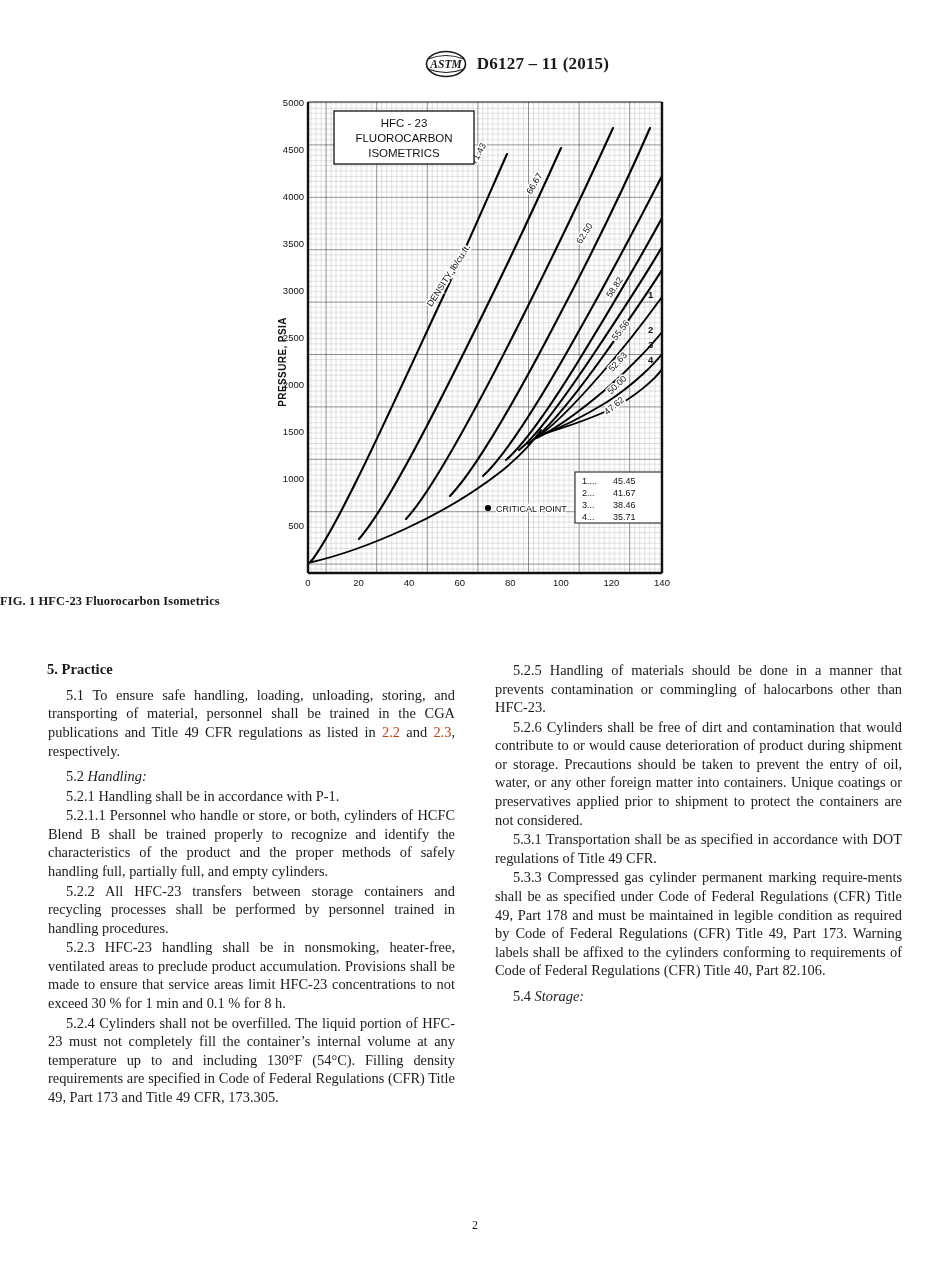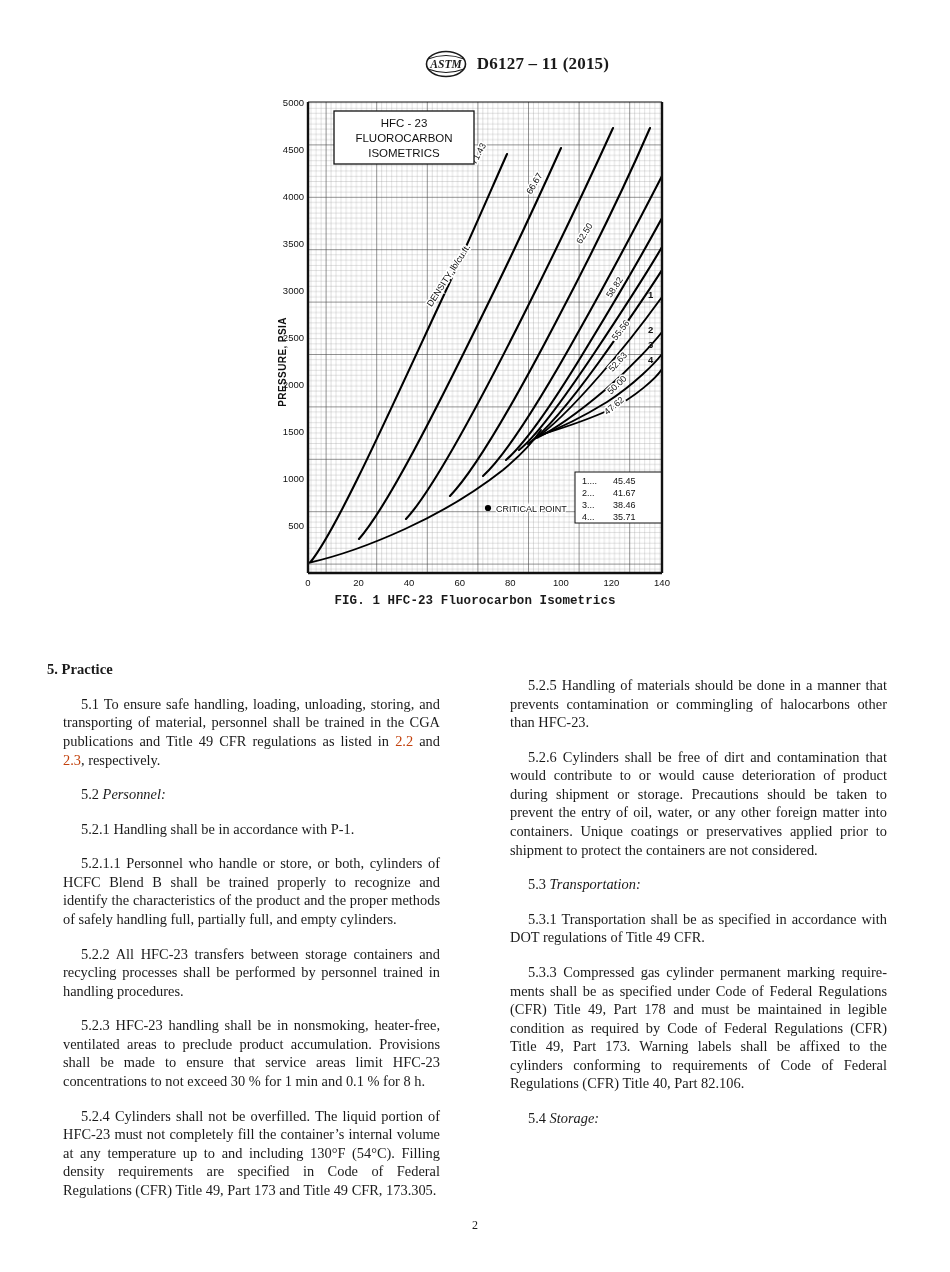--- a/index.html
+++ b/index.html
@@ -51,22 +51,21 @@
   }
   .chart-wrap {
     position: relative;
     width: 400px;
     height: 500px;
     margin: 0 auto;
   }
   .chart-svg { display: block; }
 
   .figure-caption {
-    text-align: center;
-    font-family: Liberation Mono, monospace;
+    font-family: Liberation Serif, serif;
     font-size: 12.5px;
     font-weight: bold;
     margin-top: 2px;
     letter-spacing: 0.1px;
   }
 
   
   .columns {
     position: absolute;
     top: 660px;
@@ -81,21 +80,21 @@
     font-size: 14.4px;
     line-height: 1.29;
   }
   .sec-head {
     font-weight: bold;
     font-size: 14.6px;
     margin: 0 0 7px 0;
     text-indent: 0;
   }
   p.para {
-    margin: 16px;
+    margin: 1px;
     text-align: justify;
     text-justify: inter-word;
     text-indent: 18px;
     hyphens: none;
   }
   p.para.spaced { margin-top: 7px; }
   .italic { font-style: italic; }
   .xref {
     color: #c2410c;
   }
@@ -274,33 +273,32 @@
   </div>
 
   <div class="figure-caption">FIG. 1 HFC-23 Fluorocarbon Isometrics</div>
 </div>
 
 <div class="columns">
   <div class="col">
     <div class="sec-head">5.  Practice</div>
     <div id="left-paras">
         <p class="para"><span>5.1  To ensure safe handling, loading, unloading, storing, and transporting of material, personnel shall be trained in the CGA publications and Title 49 CFR regulations as listed in </span><span class="xref">2.2</span><span> and </span><span class="xref">2.3</span><span>, respectively.</span></p>
-        <p class="para spaced"><span>5.2  </span><span class="italic">Personnel:</span></p>
+        <p class="para spaced"><span>5.2  </span><span class="italic">Handling:</span></p>
         <p class="para"><span>5.2.1  Handling shall be in accordance with P-1.</span></p>
         <p class="para"><span>5.2.1.1  Personnel who handle or store, or both, cylinders of HCFC Blend B shall be trained properly to recognize and identify the characteristics of the product and the proper methods of safely handling full, partially full, and empty cylinders.</span></p>
         <p class="para"><span>5.2.2  All HFC-23 transfers between storage containers and recycling processes shall be performed by personnel trained in handling procedures.</span></p>
         <p class="para"><span>5.2.3  HFC-23 handling shall be in nonsmoking, heater-free, ventilated areas to preclude product accumulation. Provisions shall be made to ensure that service areas limit HFC-23 concentrations to not exceed 30 % for 1 min and 0.1 % for 8 h.</span></p>
         <p class="para"><span>5.2.4  Cylinders shall not be overfilled. The liquid portion of HFC-23 must not completely fill the container’s internal volume at any temperature up to and including 130°F (54°C). Filling density requirements are specified in Code of Federal Regulations (CFR) Title 49, Part 173 and Title 49 CFR, 173.305.</span></p>
       </div>
   </div>
   <div class="col">
     <div id="right-paras">
         <p class="para"><span>5.2.5  Handling of materials should be done in a manner that prevents contamination or commingling of halocarbons other than HFC-23.</span></p>
         <p class="para"><span>5.2.6  Cylinders shall be free of dirt and contamination that would contribute to or would cause deterioration of product during shipment or storage. Precautions should be taken to prevent the entry of oil, water, or any other foreign matter into containers. Unique coatings or preservatives applied prior to shipment to protect the containers are not considered.</span></p>
-        <p class="para spaced"><span>5.3  </span><span class="italic">Transportation:</span></p>
         <p class="para"><span>5.3.1  Transportation shall be as specified in accordance with DOT regulations of Title 49 CFR.</span></p>
         <p class="para"><span>5.3.3  Compressed gas cylinder permanent marking require-ments shall be as specified under Code of Federal Regulations (CFR) Title 49, Part 178 and must be maintained in legible condition as required by Code of Federal Regulations (CFR) Title 49, Part 173. Warning labels shall be affixed to the cylinders conforming to requirements of Code of Federal Regulations (CFR) Title 40, Part 82.106.</span></p>
         <p class="para spaced"><span>5.4  </span><span class="italic">Storage:</span></p>
       </div>
   </div>
 </div>
 
 <div class="page-number">2</div>
 
 </body></html>

